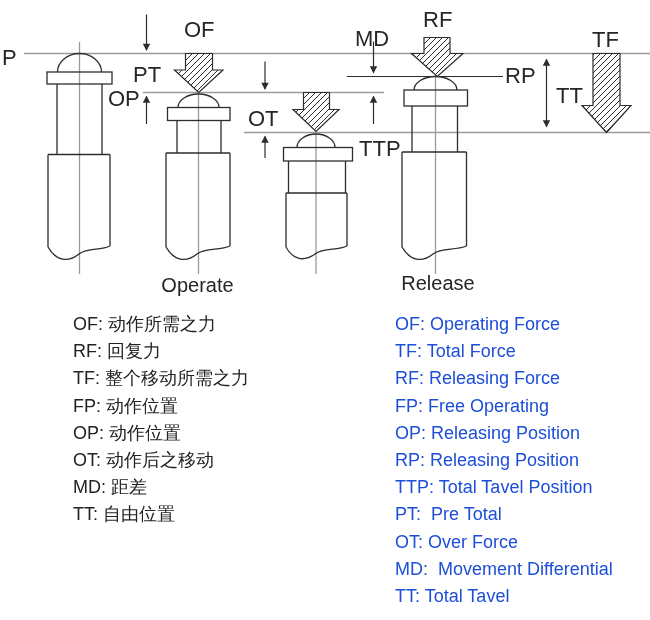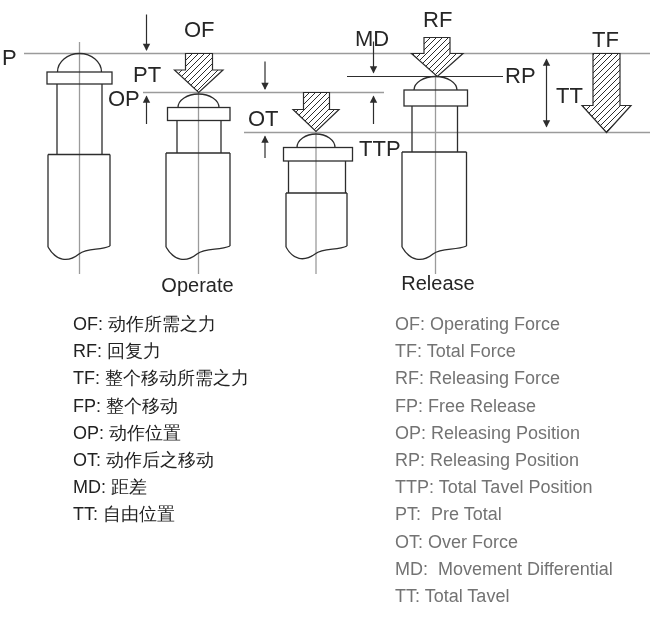--- a/index.html
+++ b/index.html
@@ -9,21 +9,21 @@
   svg.diagram{position:absolute;left:0;top:0;}
   svg.diagram text{font-family:"Liberation Sans","DejaVu Sans",sans-serif;
                    font-size:22px;fill:#262626;}
   svg.diagram text.caption{font-size:20px;}
   .legend{position:absolute;top:311px;left:0;width:602px;height:300px;margin-left:38px;}
   .col{position:absolute;top:0;}
   .col-cn{left:35px;}
   .col-en{left:357px;}
   .row{height:27.2px;line-height:27.2px;font-size:18px;white-space:pre;}
   .col-cn .row{color:#222222;}
-  .col-en .row{color:#737373;}
+  .col-en .row{color:#1d4ed8;}
 </style>
 </head>
 <body>
 
 <div class="stage">
 
   <svg class="diagram" width="650" height="300" viewBox="0 0 650 300">
     <defs>
       <pattern id="hatch" width="6" height="6" patternUnits="userSpaceOnUse">
         <rect width="6" height="6" fill="#ffffff"></rect>
@@ -112,31 +112,31 @@
     <text x="556" y="102.5">TT</text>
     <text x="197.5" y="292" text-anchor="middle" class="caption">Operate</text>
     <text x="438" y="290" text-anchor="middle" class="caption">Release</text>
   </svg>
 
   <div class="legend">
     <div class="col col-cn">
       <div class="row">OF: 动作所需之力</div>
       <div class="row">RF: 回复力</div>
       <div class="row">TF: 整个移动所需之力</div>
-      <div class="row">FP: 整个移动</div>
+      <div class="row">FP: 动作位置</div>
       <div class="row">OP: 动作位置</div>
       <div class="row">OT: 动作后之移动</div>
       <div class="row">MD: 距差</div>
       <div class="row">TT: 自由位置</div>
     </div>
     <div class="col col-en">
       <div class="row">OF: Operating Force</div>
       <div class="row">TF: Total Force</div>
       <div class="row">RF: Releasing Force</div>
-      <div class="row">FP: Free Release</div>
+      <div class="row">FP: Free Operating</div>
       <div class="row">OP: Releasing Position</div>
       <div class="row">RP: Releasing Position</div>
       <div class="row">TTP: Total Tavel Position</div>
       <div class="row">PT:  Pre Total</div>
       <div class="row">OT: Over Force</div>
       <div class="row">MD:  Movement Differential</div>
       <div class="row">TT: Total Tavel</div>
     </div>
   </div>
 

